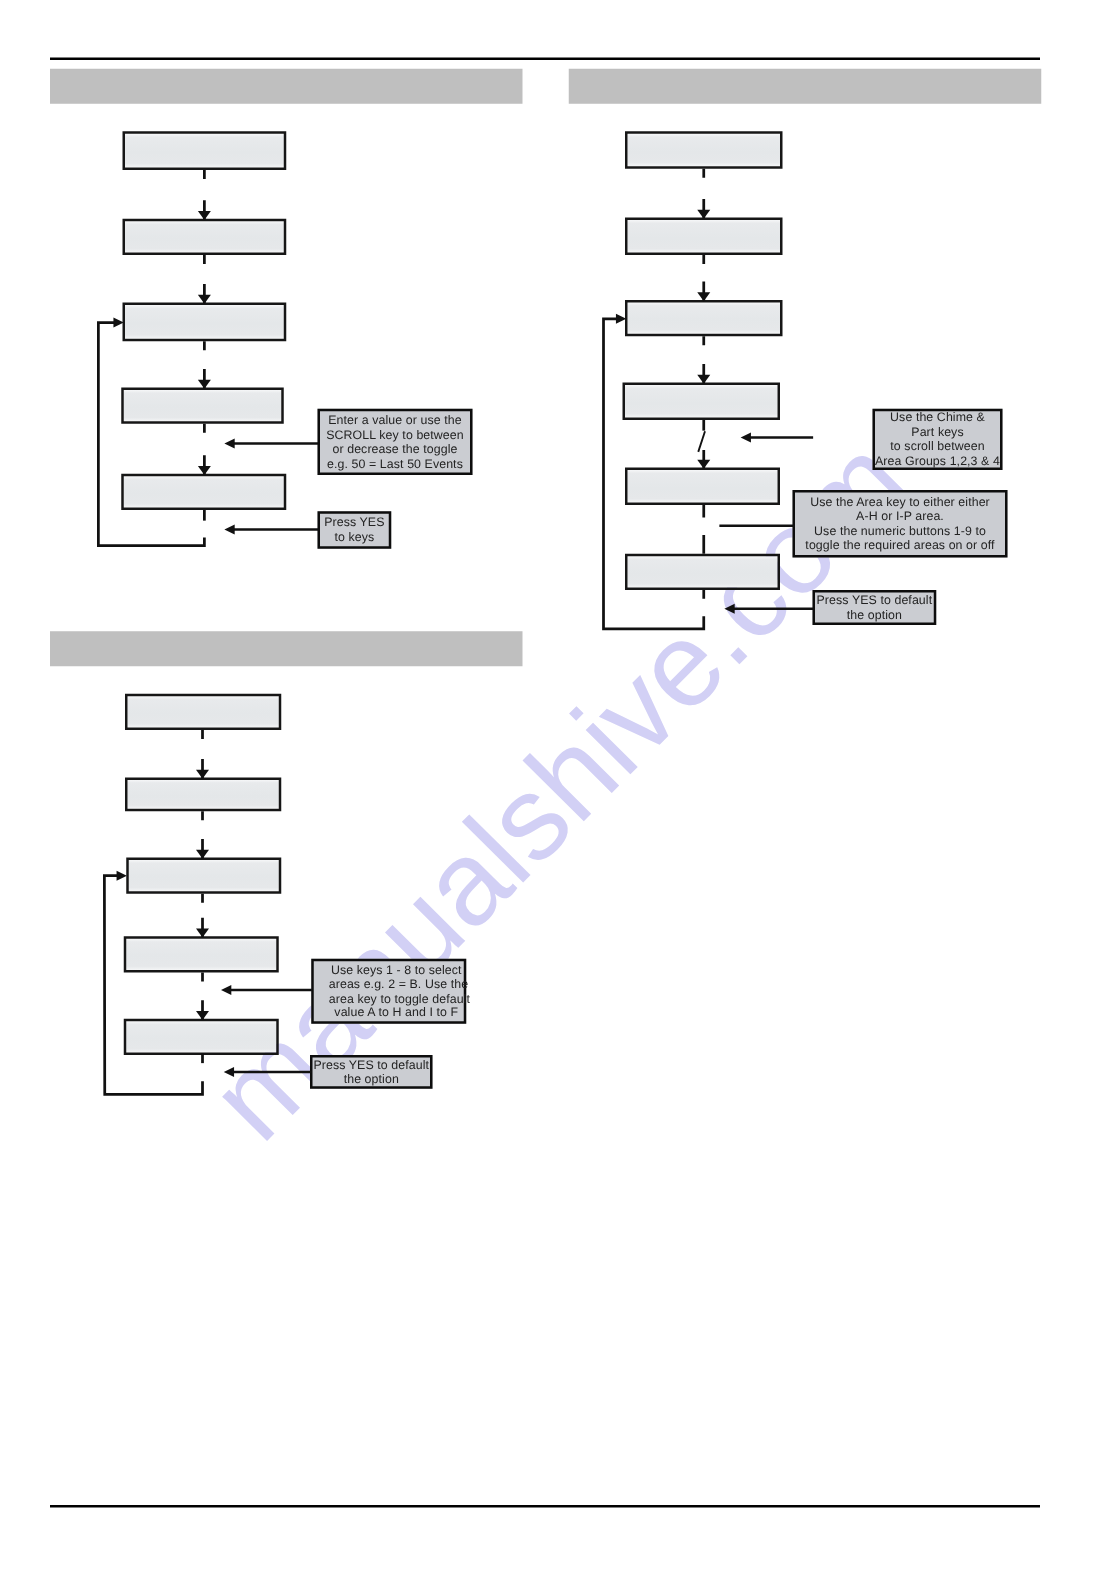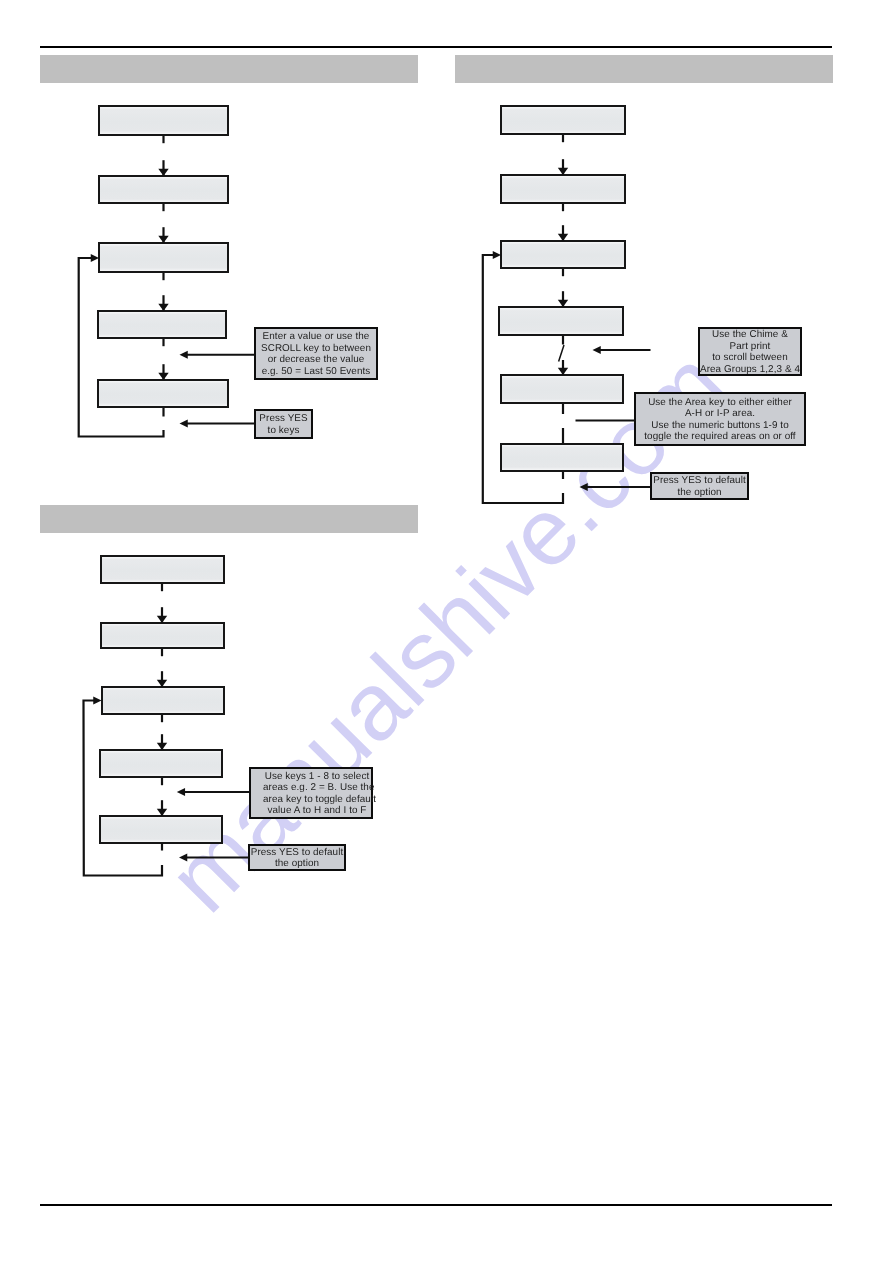--- a/index.html
+++ b/index.html
@@ -38,38 +38,38 @@
   <div class="sectbar" style="left:40px;top:505px;width:378px;height:28px;"><span class="sectbar-title"></span></div>
   <div class="chart">
     <div class="node" style="left:98px;top:105px;width:131px;height:31px;"><span class="node-label"></span></div>
     <div class="node" style="left:98px;top:175px;width:131px;height:29px;"><span class="node-label"></span></div>
     <div class="node" style="left:98px;top:242px;width:131px;height:31px;"><span class="node-label"></span></div>
     <div class="node" style="left:97px;top:310px;width:130px;height:29px;"><span class="node-label"></span></div>
     <div class="node" style="left:97px;top:379px;width:132px;height:29px;"><span class="node-label"></span></div>
     <div class="callout" style="left:254px;top:327px;width:124px;height:53px;">
         <div>Enter a value or use the</div>
         <div>SCROLL key to between</div>
-        <div>or decrease the value</div>
+        <div>or decrease the toggle</div>
         <div>e.g. 50 = Last 50 Events</div>
       </div>
     <div class="callout" style="left:254px;top:409px;width:59px;height:30px;">
         <div>Press YES</div>
         <div>to keys</div>
       </div>
   </div>
   <div class="chart">
     <div class="node" style="left:500px;top:105px;width:126px;height:30px;"><span class="node-label"></span></div>
     <div class="node" style="left:500px;top:174px;width:126px;height:30px;"><span class="node-label"></span></div>
     <div class="node" style="left:500px;top:240px;width:126px;height:29px;"><span class="node-label"></span></div>
     <div class="node" style="left:498px;top:306px;width:126px;height:30px;"><span class="node-label"></span></div>
     <div class="node" style="left:500px;top:374px;width:124px;height:30px;"><span class="node-label"></span></div>
     <div class="node" style="left:500px;top:443px;width:124px;height:29px;"><span class="node-label"></span></div>
     <div class="callout" style="left:650px;top:327px;width:104px;height:49px;margin-left:48px;">
         <div>Use the Chime &amp;</div>
-        <div>Part print</div>
+        <div>Part keys</div>
         <div>to scroll between</div>
         <div>Area Groups 1,2,3 &amp; 4</div>
       </div>
     <div class="callout" style="left:634px;top:392px;width:172px;height:54px;">
         <div>Use the Area key to either either</div>
         <div>A-H or I-P area.</div>
         <div>Use the numeric buttons 1-9 to</div>
         <div>toggle the required areas on or off</div>
       </div>
     <div class="callout" style="left:650px;top:472px;width:99px;height:28px;">

